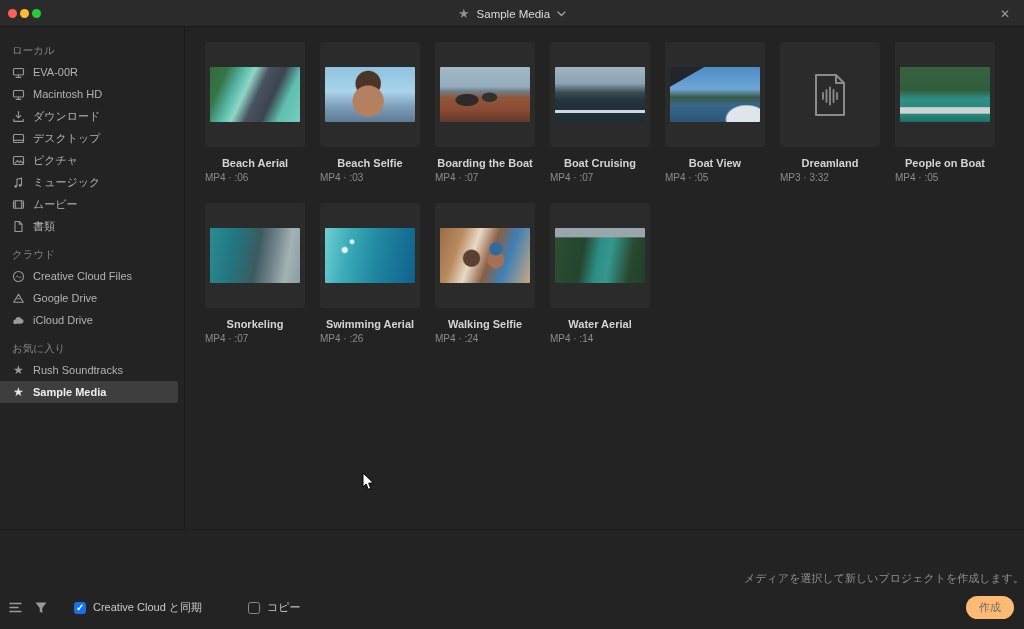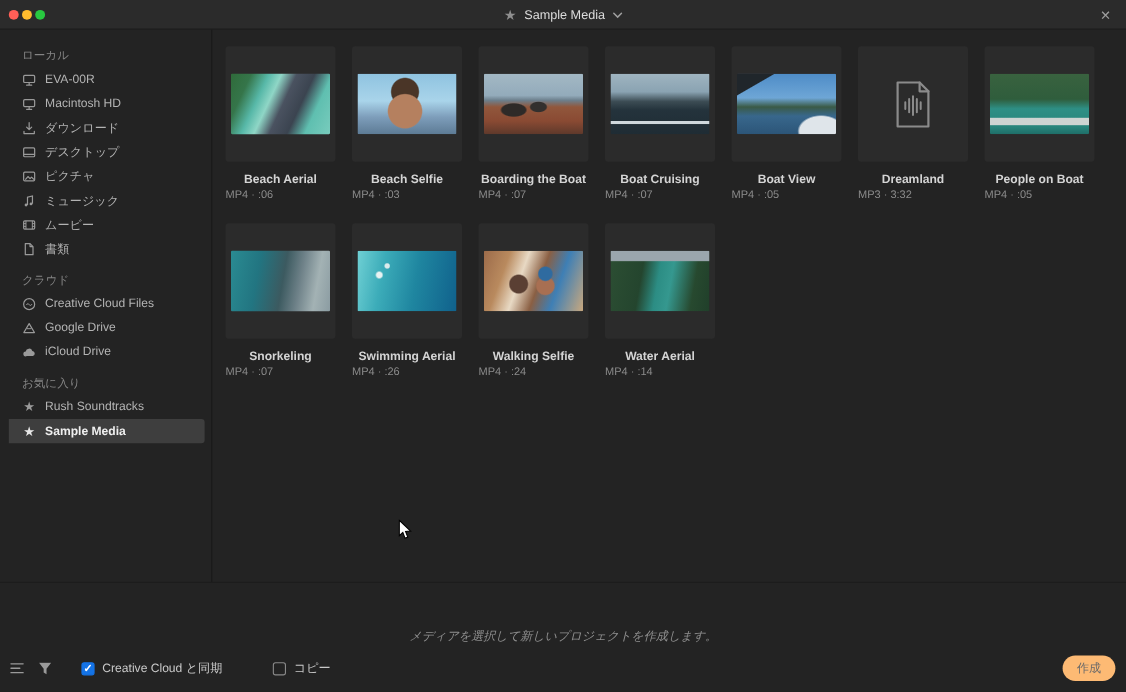--- a/index.html
+++ b/index.html
@@ -29,21 +29,21 @@
   .tb-star { color:#8f8f8f; font-size:13px; line-height:1; }
   .tb-title { color:#dcdcdc; font-size:11.5px; }
   .tb-chev { margin-top:1px; }
   .tb-close {
     position:absolute; right:12px; top:7px; width:14px; height:14px;
     color:#9e9e9e; font-size:12px; line-height:14px; text-align:center; cursor:default;
   }
 
   
   .sidebar {
-    position:absolute; top:27px; left:8px; width:185px; height:502px;
+    position:absolute; top:27px; left:0; width:185px; height:502px;
     border-right:1px solid #1a1a1a; padding-top:6px;
   }
   .s-section {
     padding:0 12px; height:20px; margin-top:8px;
     font-size:10.5px; color:#858585; display:flex; align-items:center;
   }
   .s-item {
     height:22px; display:flex; align-items:center; gap:8px;
     padding-left:12px; margin-right:6px; cursor:default;
   }
@@ -77,21 +77,21 @@
   .footer {
     position:absolute; left:0; right:0; top:529px; height:100px;
     border-top:1px solid #1c1c1c;
   }
   .proj-row { position:absolute; left:12px; top:9px; display:flex; align-items:baseline; gap:9px; }
   .proj-label { font-size:11px; color:#8f8f8f; }
   .proj-input {
     font-size:11px; color:#d3d3d3; font-weight:700;
     width:95px; border-bottom:1px solid #787878; padding-bottom:3px;
   }
-  .hint { position:absolute; left:0; right:0; top:41px; text-align:center; font-size:11px; color:#8f8f8f;font-style:italic; }
+  .hint { position:absolute; left:0; right:0; top:41px; text-align:right; font-size:11px; color:#8f8f8f; }
 
   .toolbar {
     position:absolute; left:0; right:0; bottom:0; height:31px;
     display:flex; align-items:center; padding:0 10px 12px 8px; gap:0;
   }
   .tb-icon { width:14px; height:14px; color:#9a9a9a; margin-right:12px; display:flex; align-items:center; justify-content:center; }
   .chk-group { display:flex; align-items:center; gap:7px; margin-left:14px; }
   .chk-group.second { margin-left:46px; }
   .checkbox {
     width:12px; height:12px; border-radius:2.5px; position:relative;

